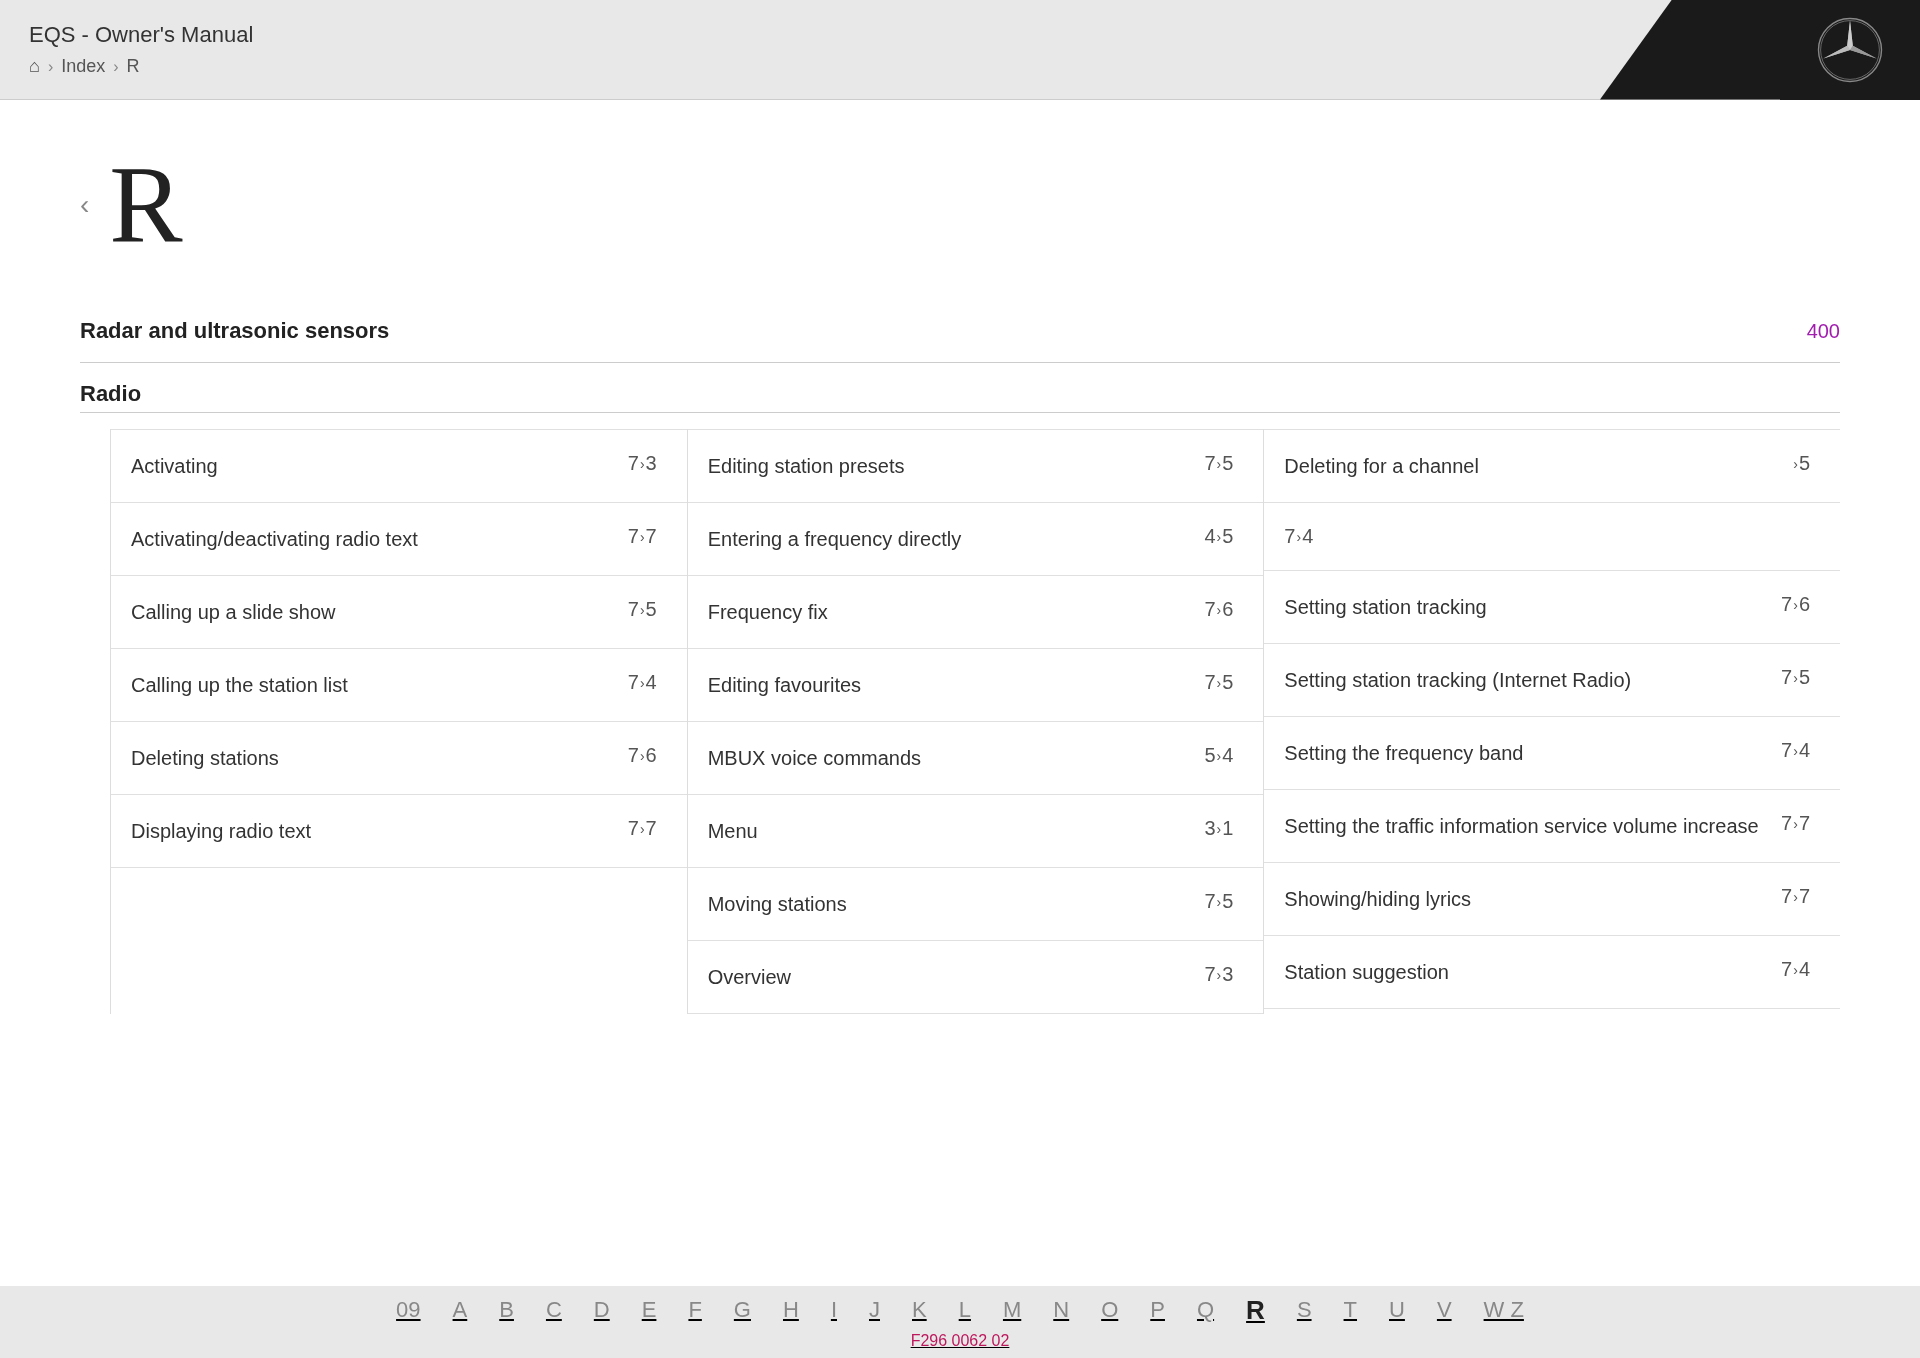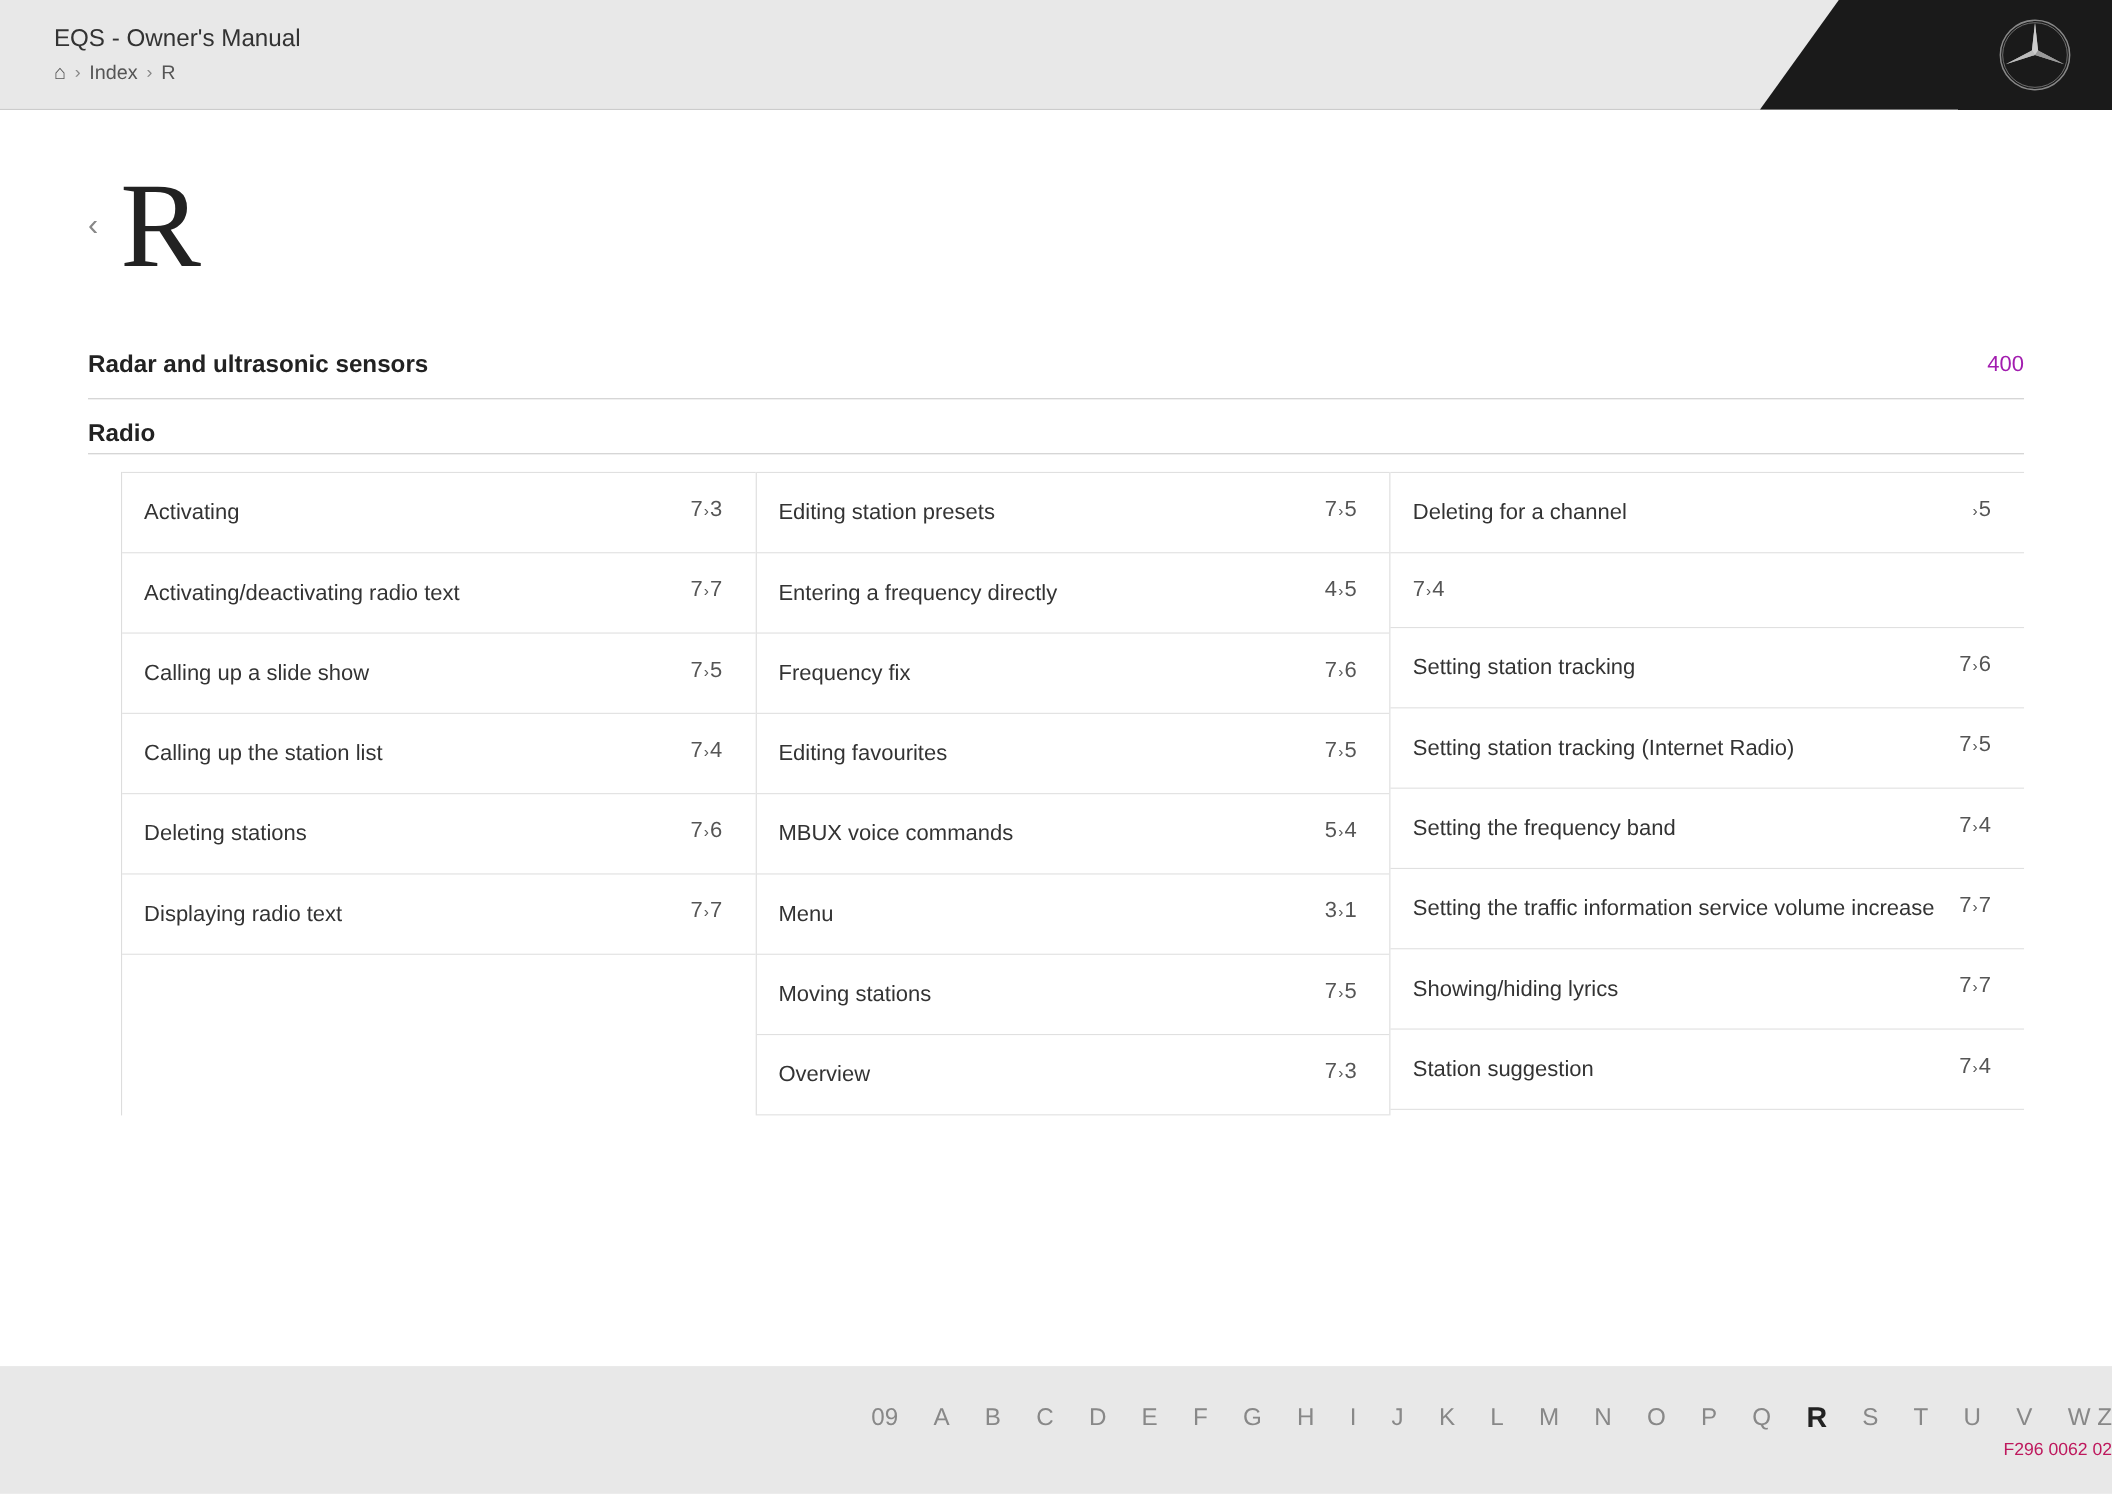--- a/index.html
+++ b/index.html
@@ -16,21 +16,21 @@
     .header {
       background: #e8e8e8;
       display: flex;
       align-items: center;
       justify-content: space-between;
       padding: 0;
       height: 100px;
       border-bottom: 1px solid #ccc;
     }
     .header-left {
-      padding: 18px 49px;
+      padding: 18px 29px;
       display: flex;
       flex-direction: column;
       gap: 8px;
     }
     .header-title {
       font-size: 22px;
       color: #333;
       font-weight: normal;
     }
     .breadcrumb {
@@ -162,26 +162,27 @@
       padding: 18px 0 5px 0;
       font-size: 22px;
       font-weight: bold;
       color: #222;
       border-bottom: 1px solid #ccc;
     }
 
     
     .footer {
       background: #e8e8e8;
-      height: 116px;
+      height: 72px;
       display: flex;
       flex-direction: column;
-      align-items: flex-end;
+      align-items: center;
       justify-content: center;
       gap: 6px;
+      text-decoration: underline;
     }
     .alpha-bar {
       display: flex;
       align-items: center;
       gap: 32px;
       font-size: 22px;
       color: #888;
     }
     .alpha-bar .active-letter {
       color: #222;

